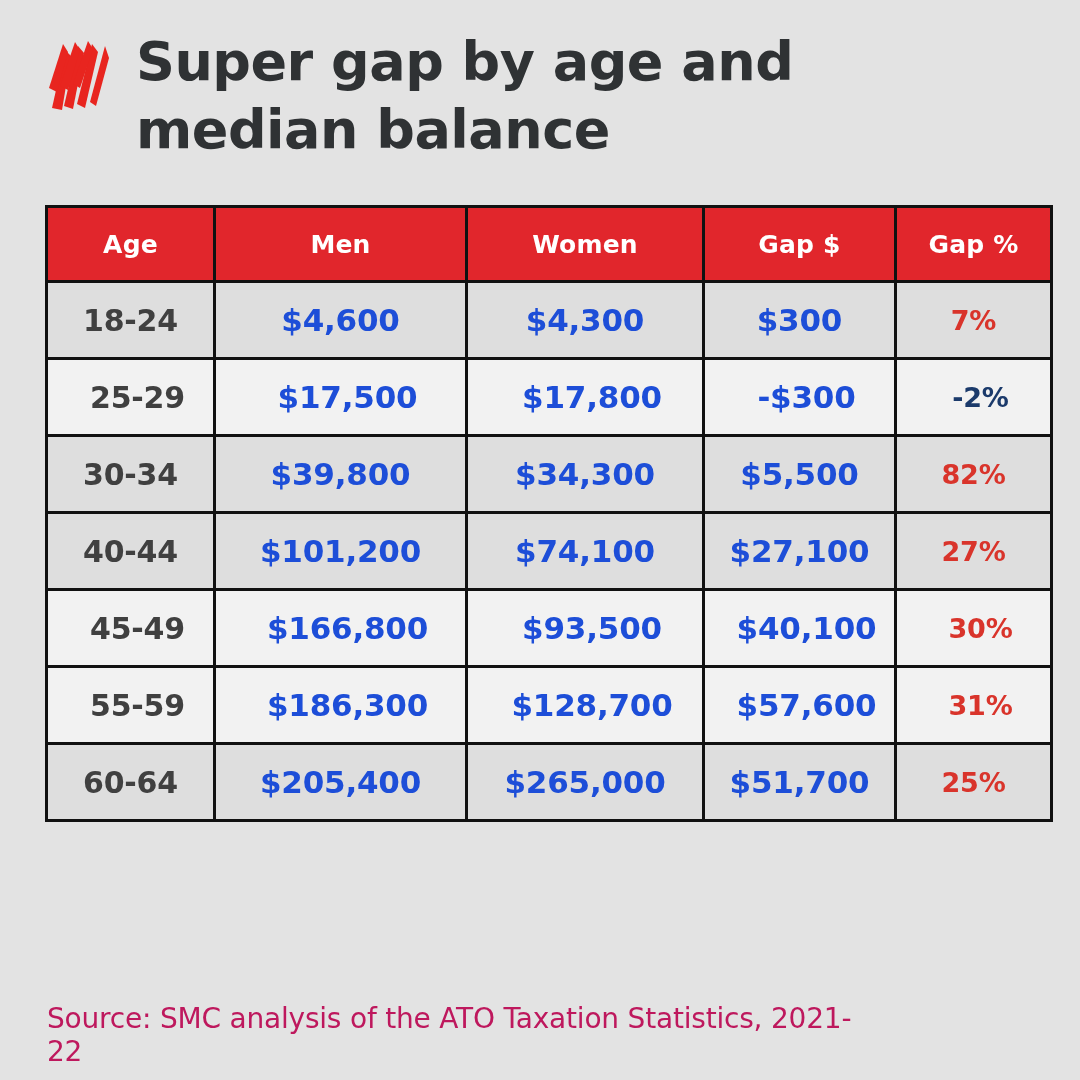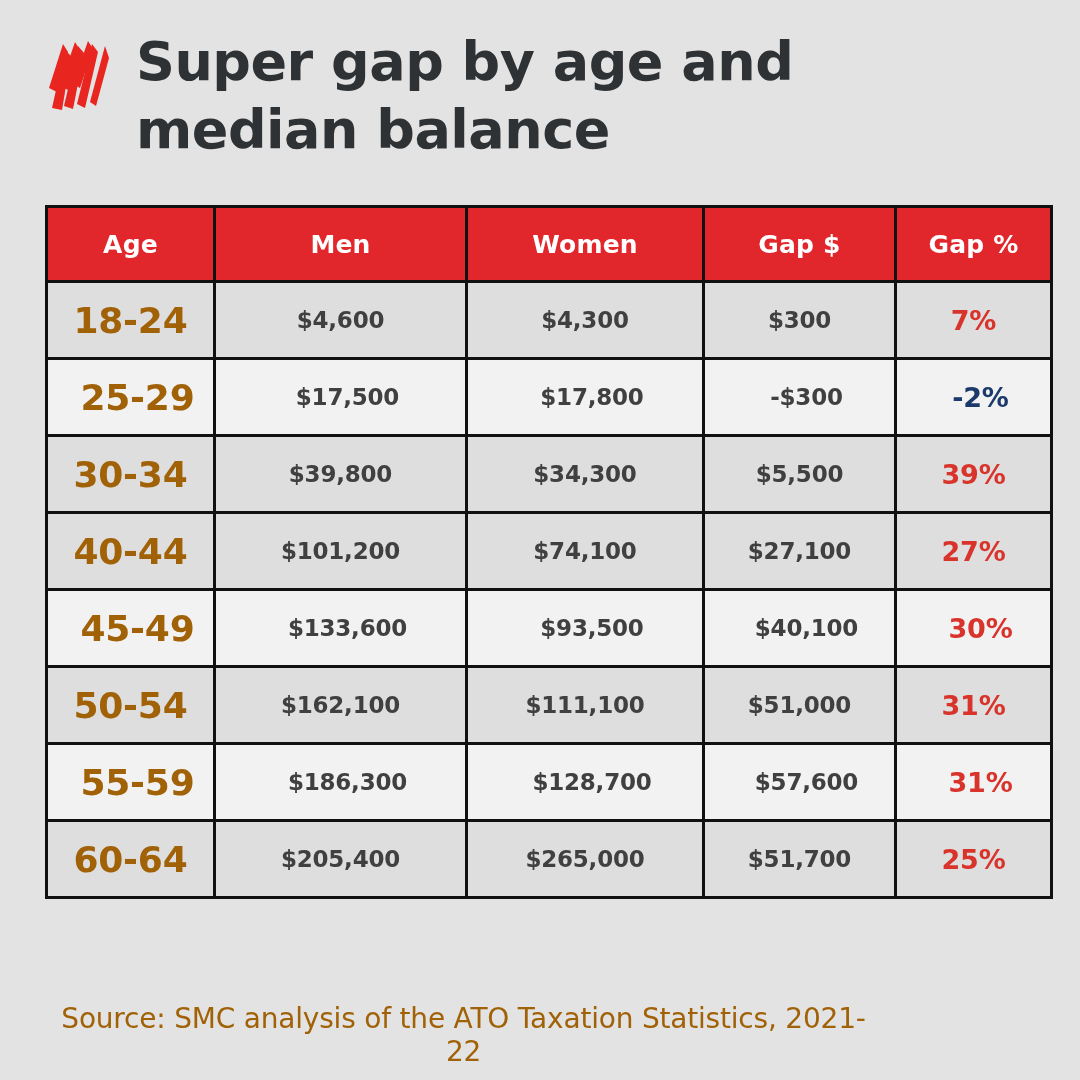--- a/index.html
+++ b/index.html
@@ -91,54 +91,53 @@
   }
   thead th:last-child { border-right: none; text-align: center; }
 
   tbody td {
     height: 77px;
     text-align: center;
     vertical-align: middle;
     border-right: 3px solid #111;
     border-bottom: 3px solid #111;
     font-family: "DejaVu Sans", sans-serif;
-    font-size: 23px;
+    font-size: 31px;
     font-weight: bold;
-    color: #404040;
+    color: #1d4ed8;
     letter-spacing: -0.2px;
   }
   tbody td:last-child { border-right: none; }
   tbody tr:last-child td { border-bottom: none; }
 
   tbody tr.row-odd  td { background: #dedede; }
   tbody tr.row-even td { background: #f2f2f2; padding-left: 14px; }
 
   td.age-cell {
-    color: #a16207;
-    font-size: 36px;
+    color: #404040;
+    font-size: 30px;
     margin-left: 8px;
   }
 
   td.pct-cell {
     font-size: 27px;
   }
   td.pct-cell.pos { color: #d9342b; }
   td.pct-cell.neg { color: #1b3a6b; }
 
   
   .source {
     position: absolute;
     left: 47px;
     top: 1002px;
     font-family: "DejaVu Sans", sans-serif;
     font-size: 28px;
     font-weight: normal;
-    color: #a16207;
+    color: #be185d;
     letter-spacing: -0.2px;
-    text-align: center;
   }
 </style>
 </head>
 <body>
 
 <div class="page">
 
   <div class="header">
     <div class="logo-wrap">
       <svg width="78" height="78" viewBox="0 0 78 78" aria-hidden="true">
@@ -187,42 +186,35 @@
           <td>$17,500</td>
           <td>$17,800</td>
           <td>-$300</td>
           <td class="pct-cell neg">-2%</td>
         </tr>
         <tr class="row-odd">
           <td class="age-cell">30-34</td>
           <td>$39,800</td>
           <td>$34,300</td>
           <td>$5,500</td>
-          <td class="pct-cell pos">39%</td>
+          <td class="pct-cell pos">82%</td>
         </tr>
         <tr class="row-odd">
           <td class="age-cell">40-44</td>
           <td>$101,200</td>
           <td>$74,100</td>
           <td>$27,100</td>
           <td class="pct-cell pos">27%</td>
         </tr>
         <tr class="row-even">
           <td class="age-cell">45-49</td>
-          <td>$133,600</td>
+          <td>$166,800</td>
           <td>$93,500</td>
           <td>$40,100</td>
           <td class="pct-cell pos">30%</td>
-        </tr>
-        <tr class="row-odd">
-          <td class="age-cell">50-54</td>
-          <td>$162,100</td>
-          <td>$111,100</td>
-          <td>$51,000</td>
-          <td class="pct-cell pos">31%</td>
         </tr>
         <tr class="row-even">
           <td class="age-cell">55-59</td>
           <td>$186,300</td>
           <td>$128,700</td>
           <td>$57,600</td>
           <td class="pct-cell pos">31%</td>
         </tr>
         <tr class="row-odd">
           <td class="age-cell">60-64</td>

